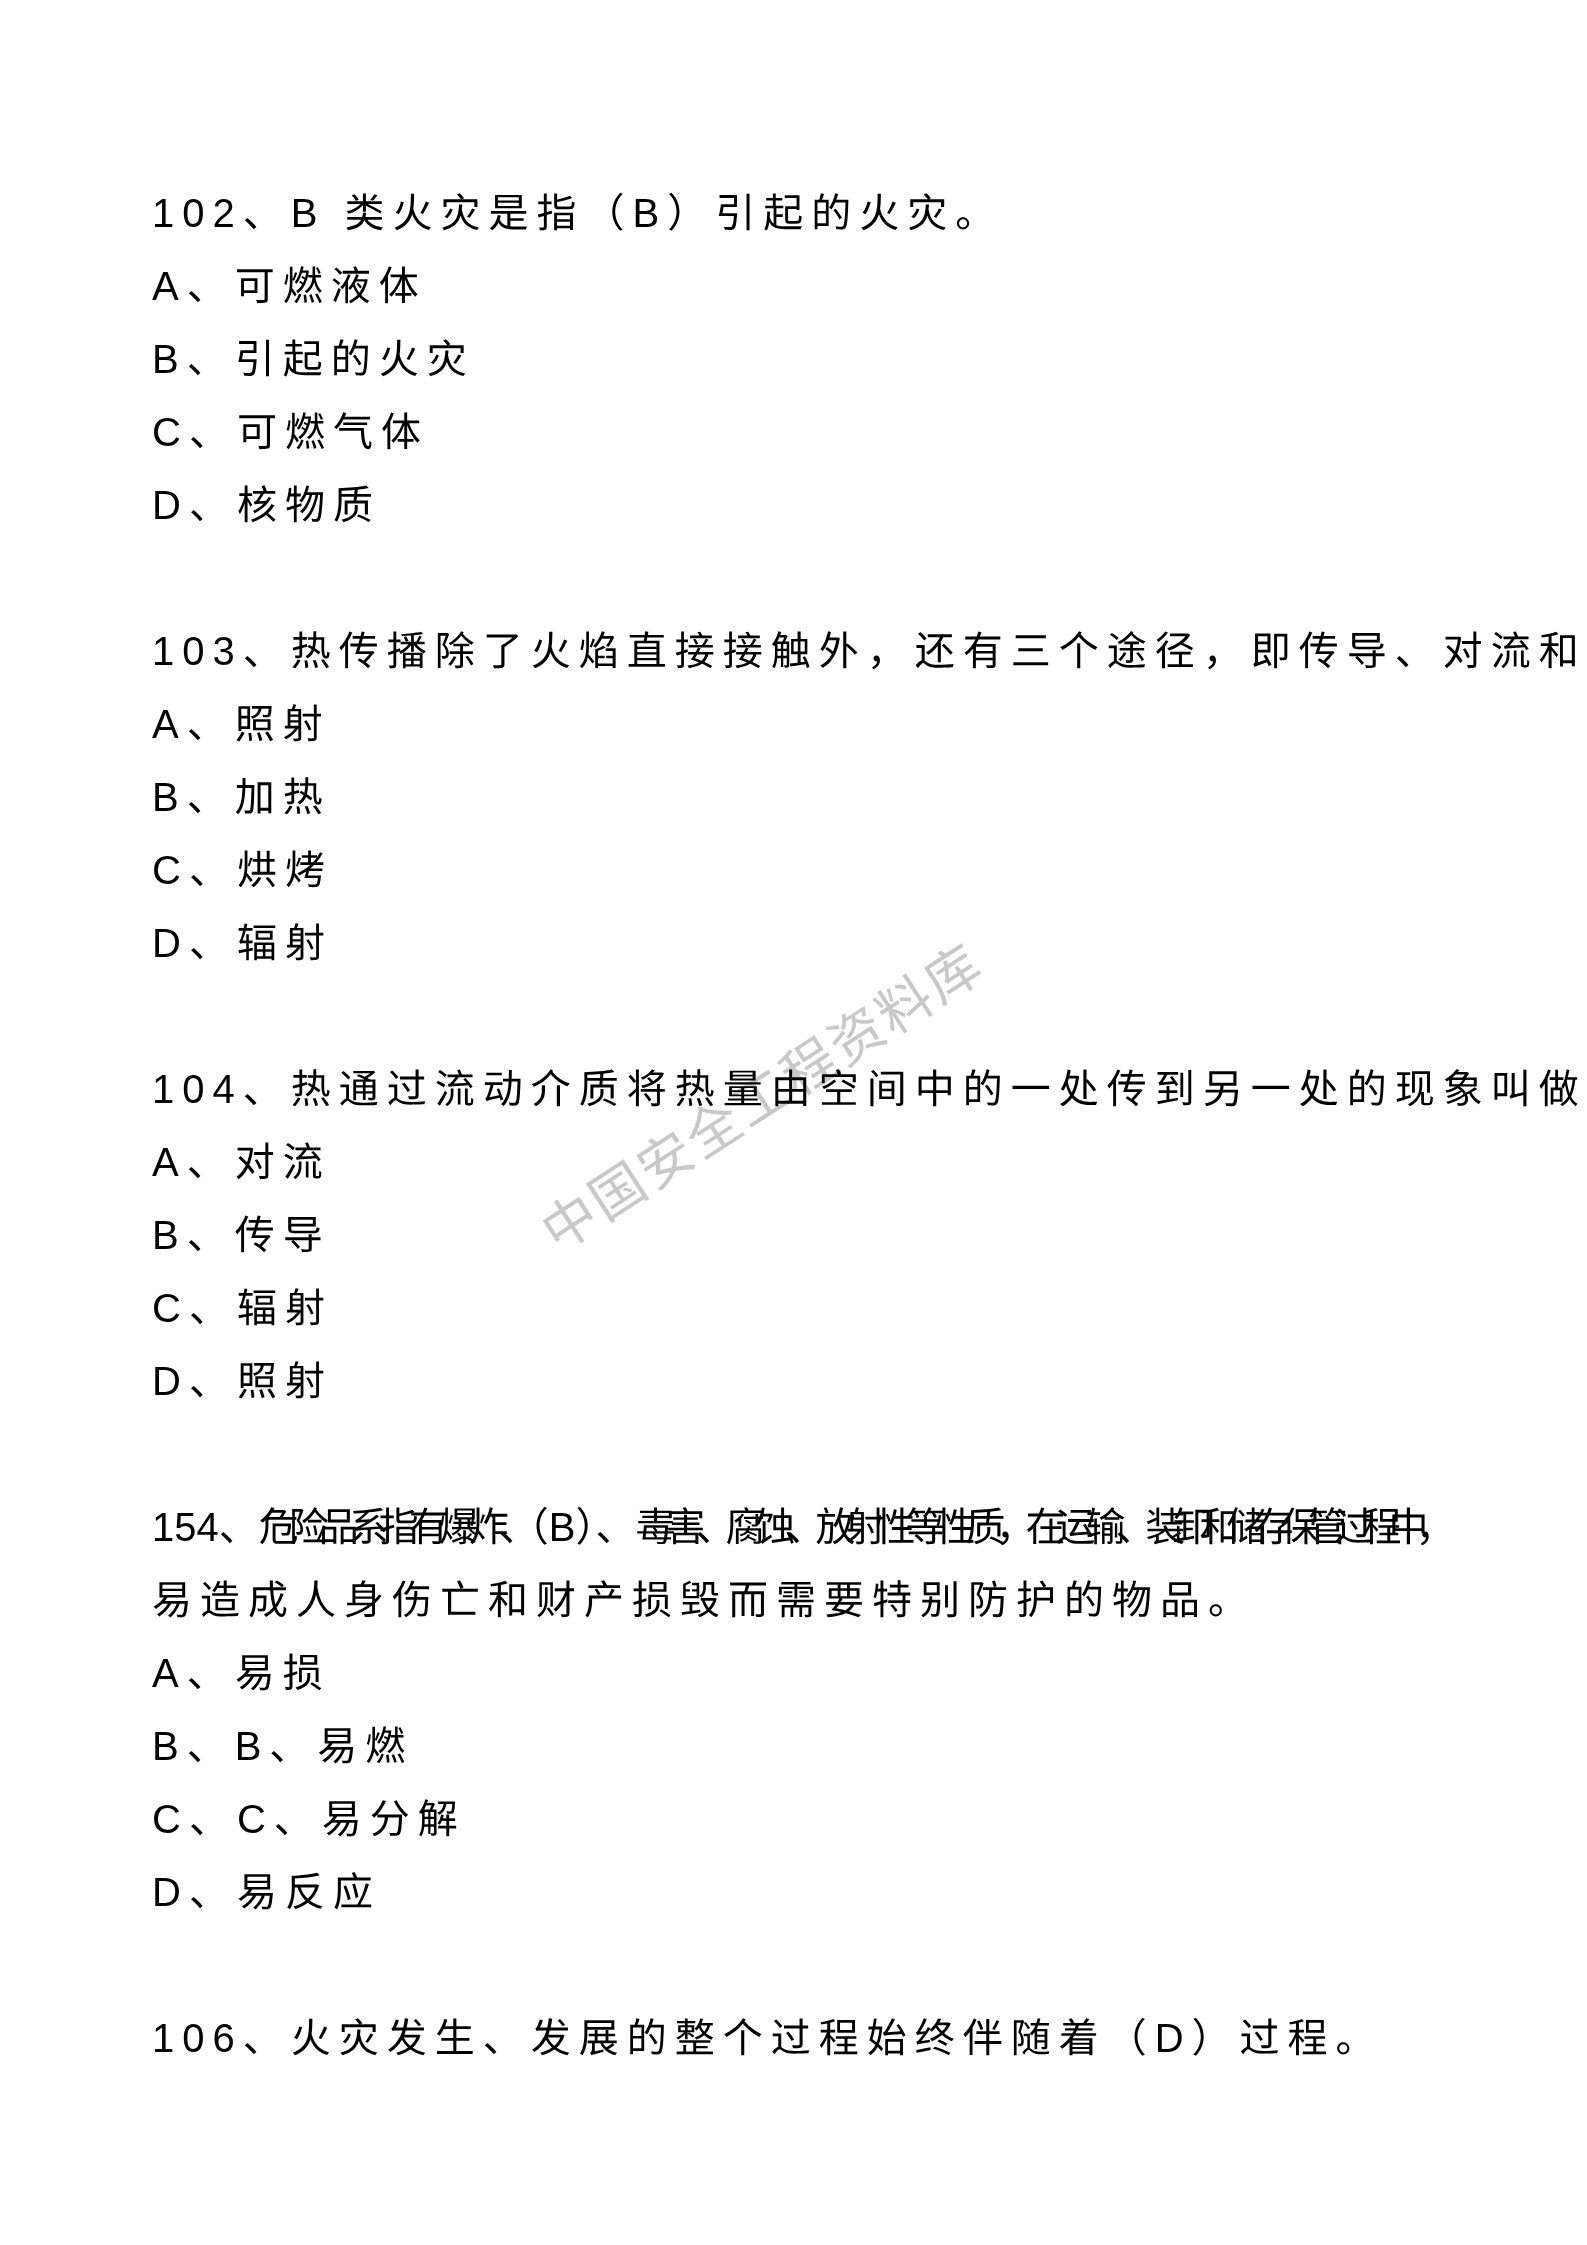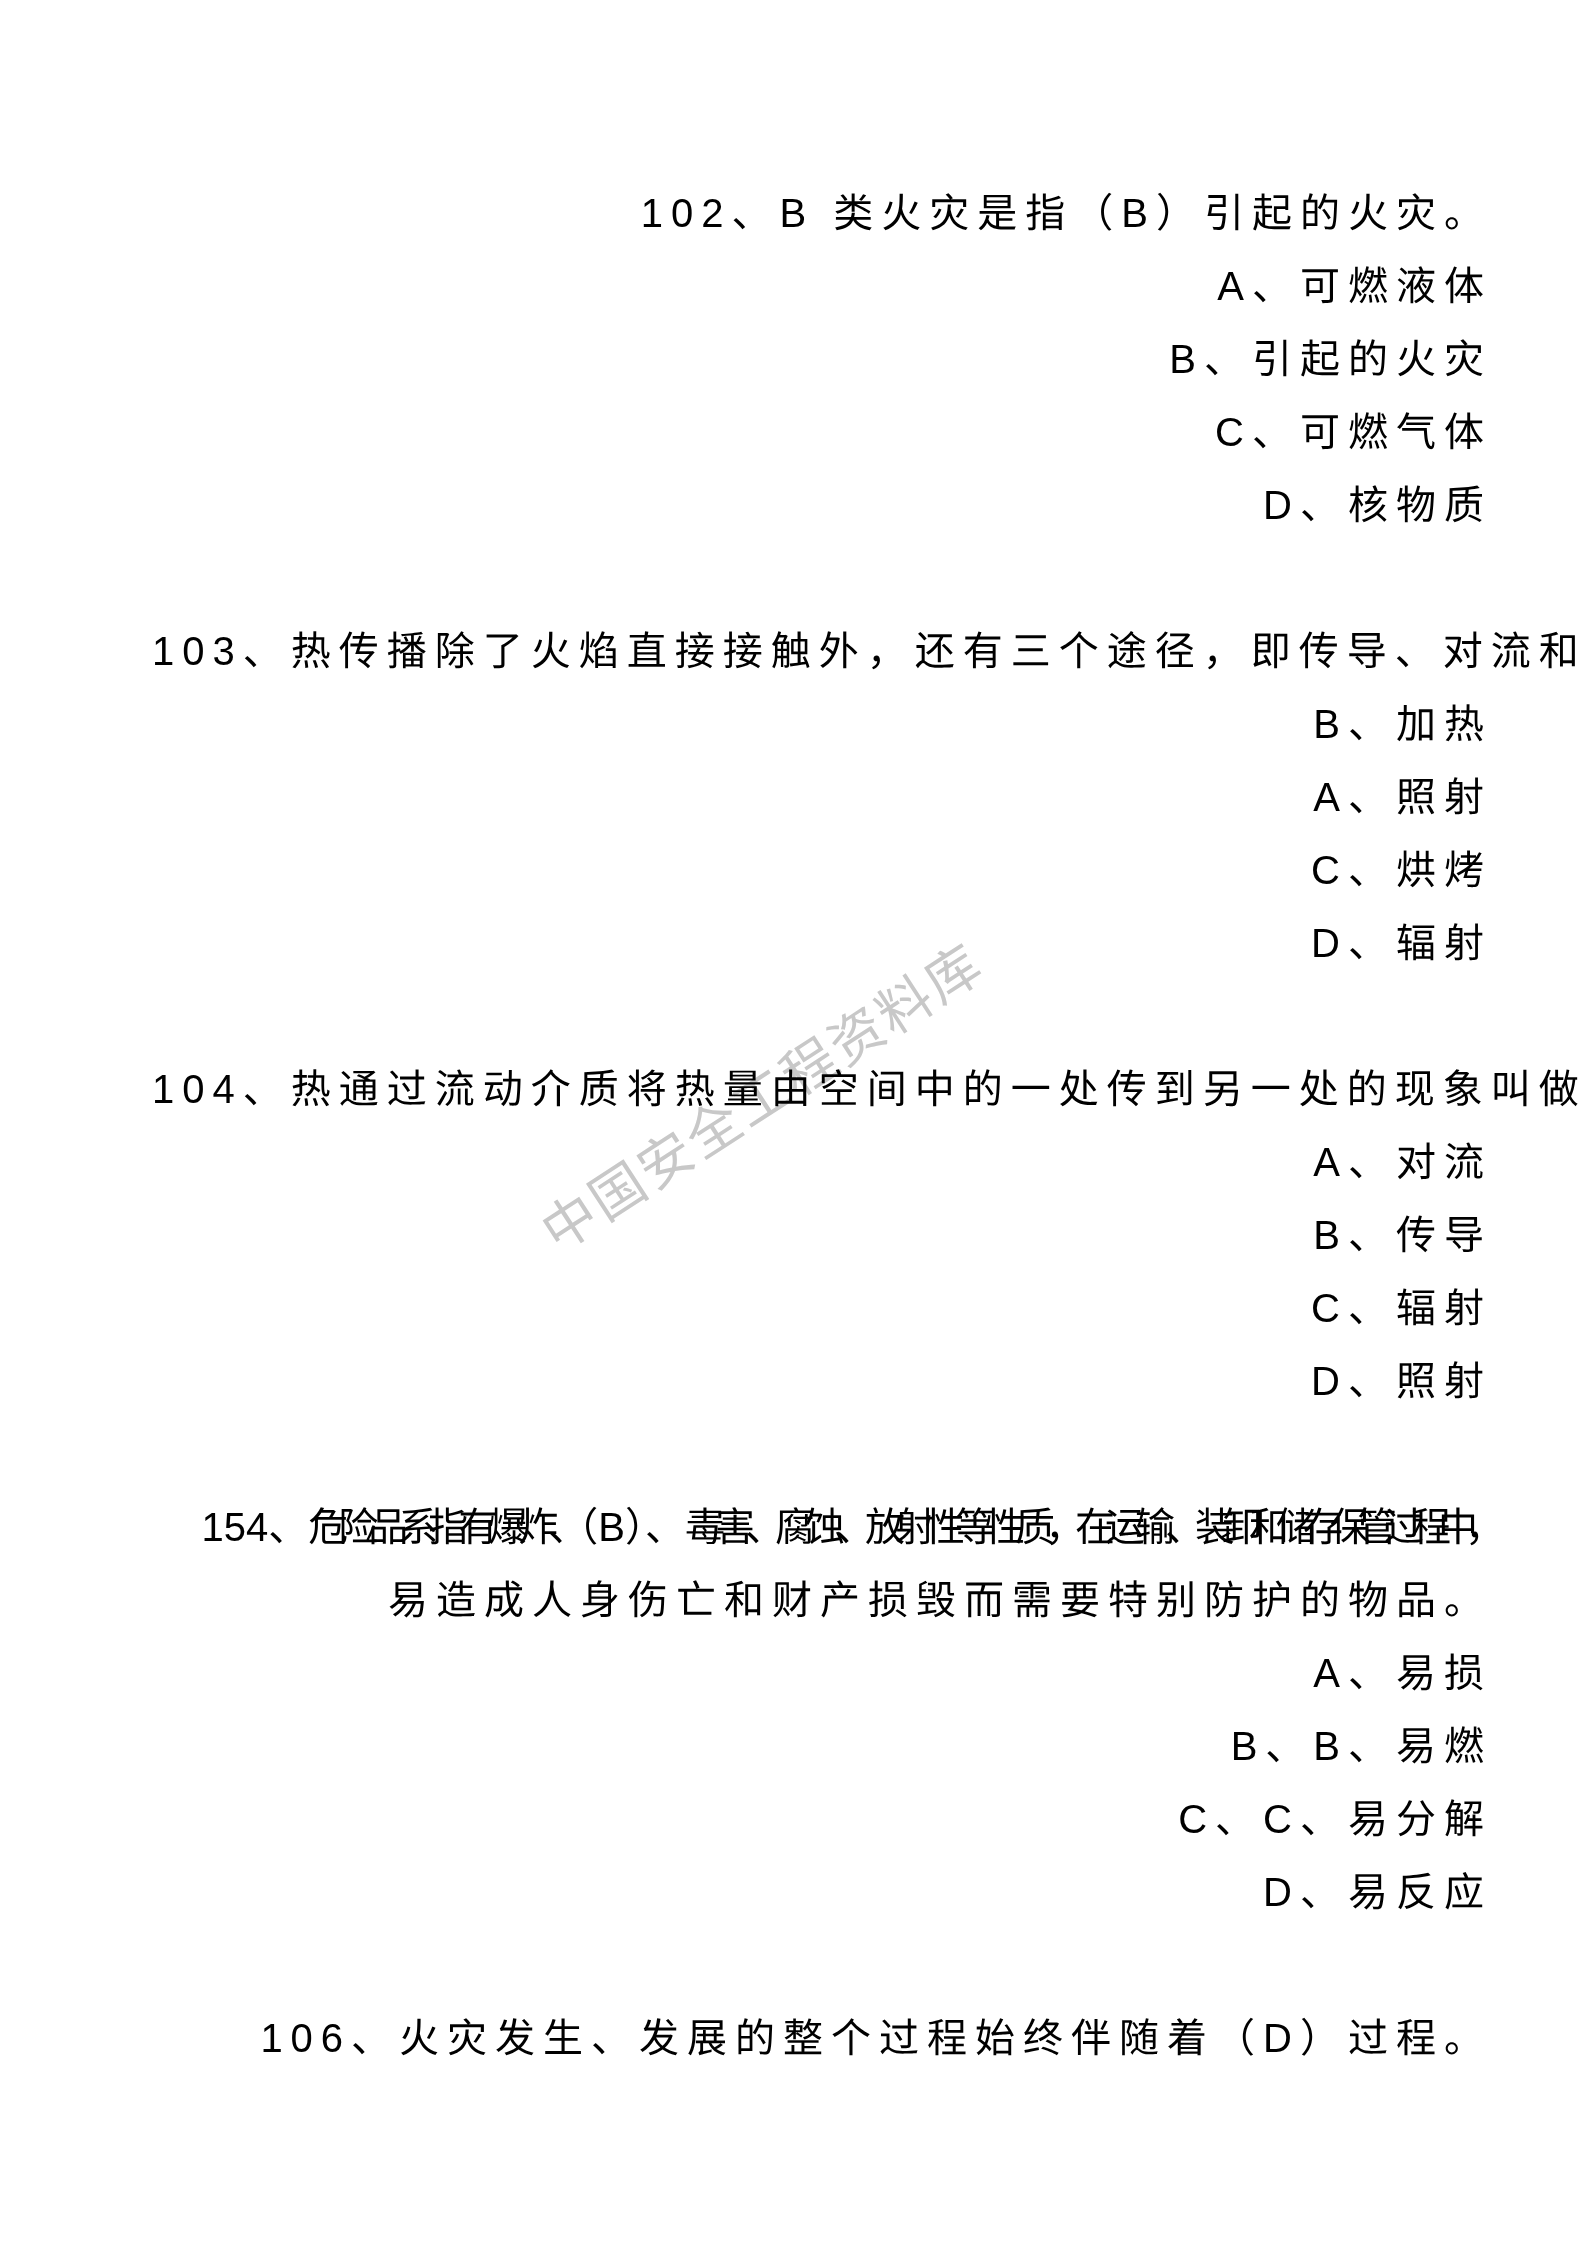--- a/index.html
+++ b/index.html
@@ -29,21 +29,20 @@
     transform: rotate(-33deg);
     transform-origin: left center;
     user-select: none;
   }
   .content {
     position: absolute;
     left: 152px;
     top: 177px;
     width: 1340px;
     z-index: 1;
-    text-align: right;
   }
   .content p {
     margin: 0;
     font-size: 40px;
     line-height: 73px;
     letter-spacing: 8px;        
     white-space: nowrap;
   }
   .question-block { margin-top: 73px; }  
   .question-block:first-child { margin-top: 0; }
@@ -68,22 +67,22 @@
     <section class="question-block">
       <p class="tight">102、B 类火灾是指（B）引起的火灾。</p>
       <p>A、可燃液体</p>
       <p>B、引起的火灾</p>
       <p>C、可燃气体</p>
       <p>D、核物质</p>
     </section>
 
     <section class="question-block">
       <p class="tight">103、热传播除了火焰直接接触外，还有三个途径，即传导、对流和（D）。</p>
+      <p>A、照射</p>
       <p>B、加热</p>
-      <p>A、照射</p>
       <p>C、烘烤</p>
       <p>D、辐射</p>
     </section>
 
     <section class="question-block">
       <p class="tight">104、热通过流动介质将热量由空间中的一处传到另一处的现象叫做（A）。</p>
       <p>A、对流</p>
       <p>B、传导</p>
       <p>C、辐射</p>
       <p>D、照射</p>

